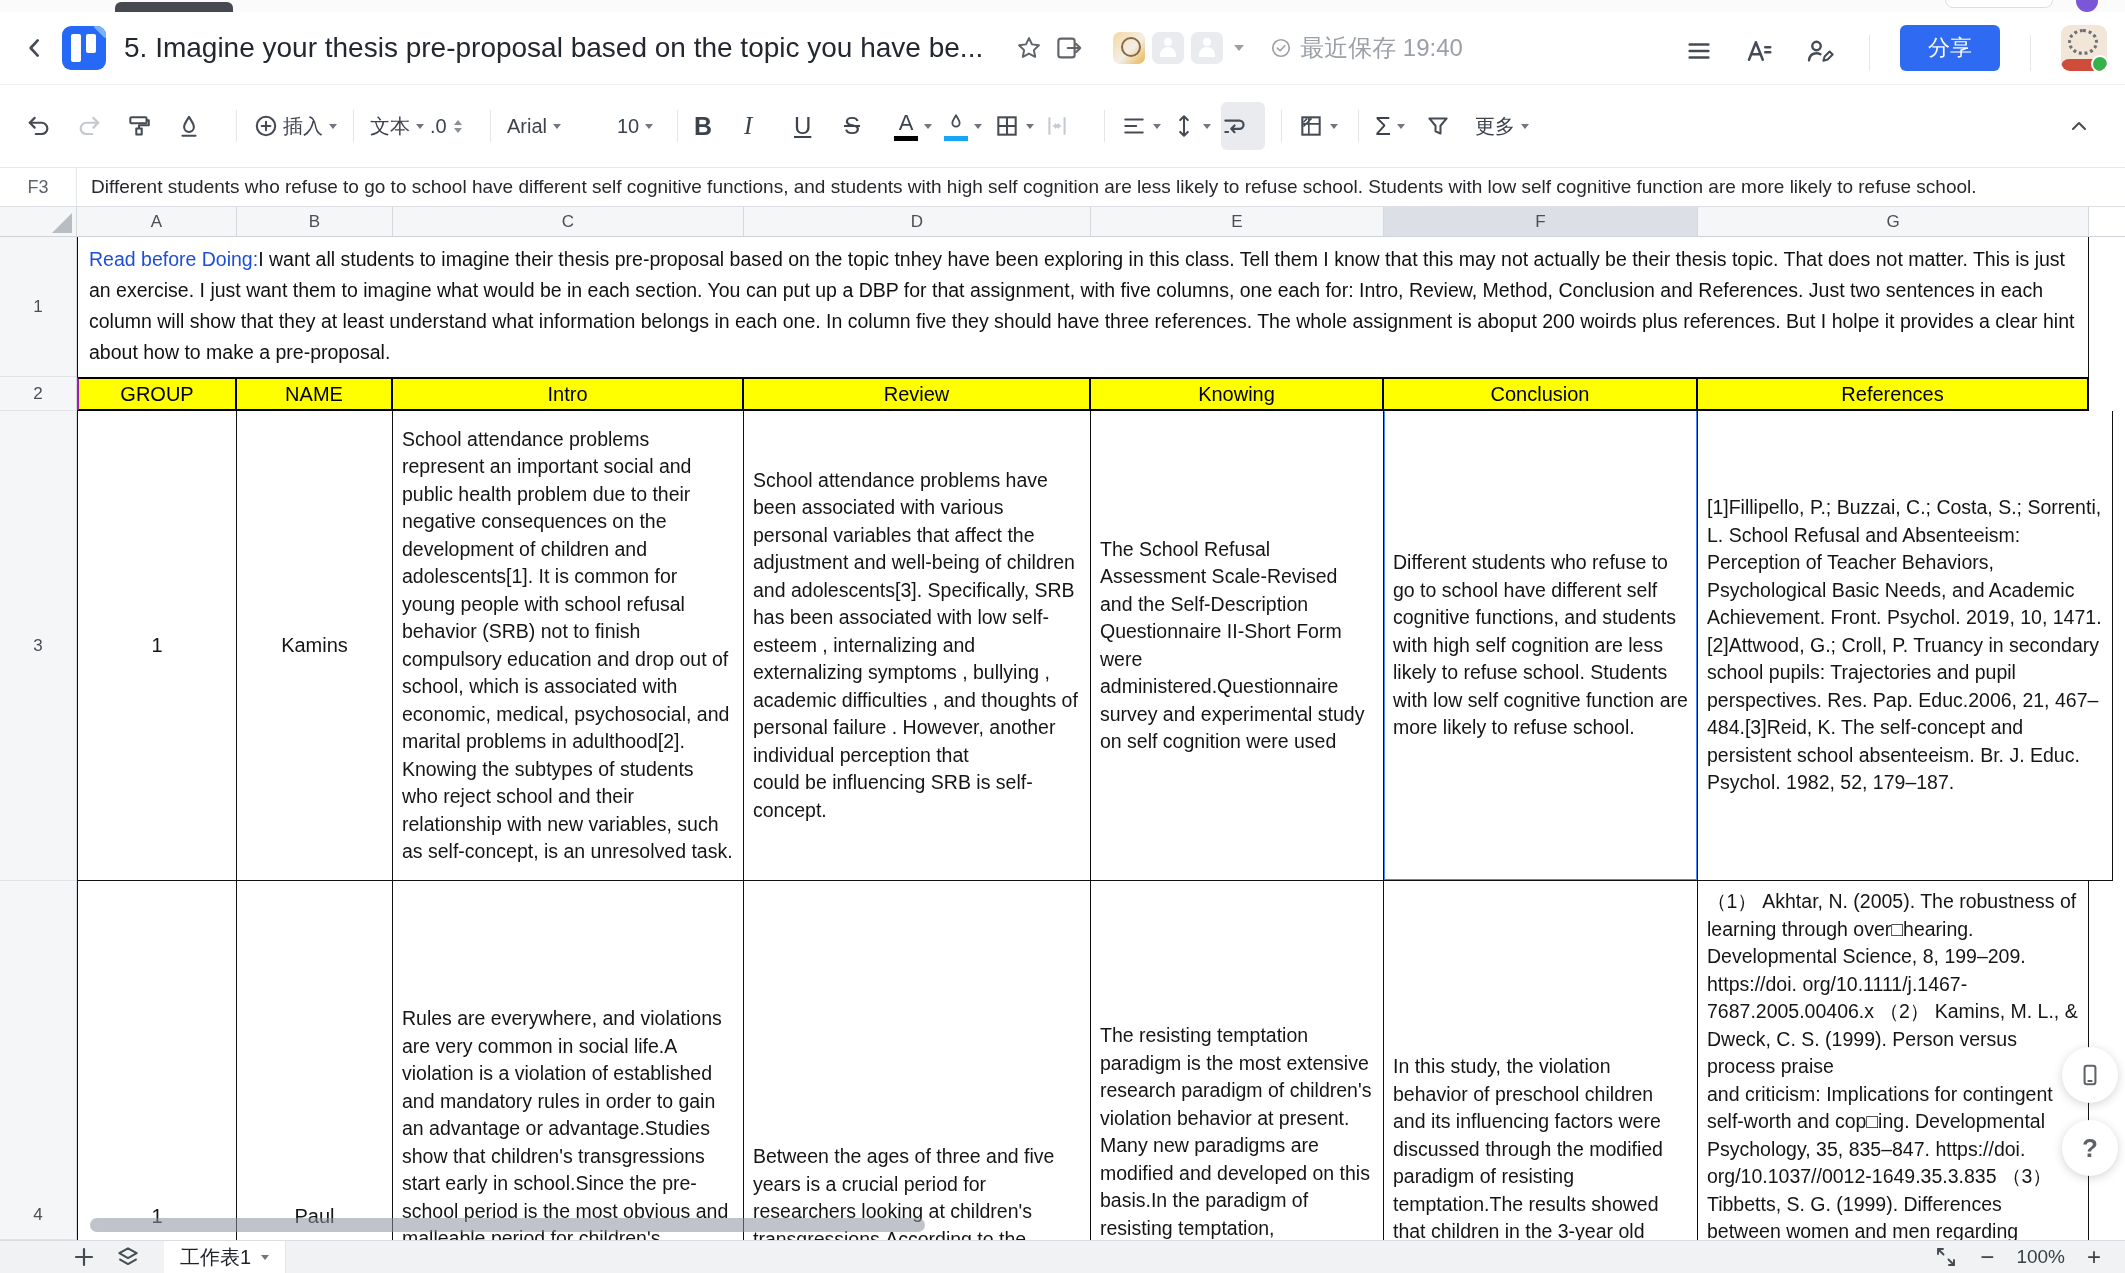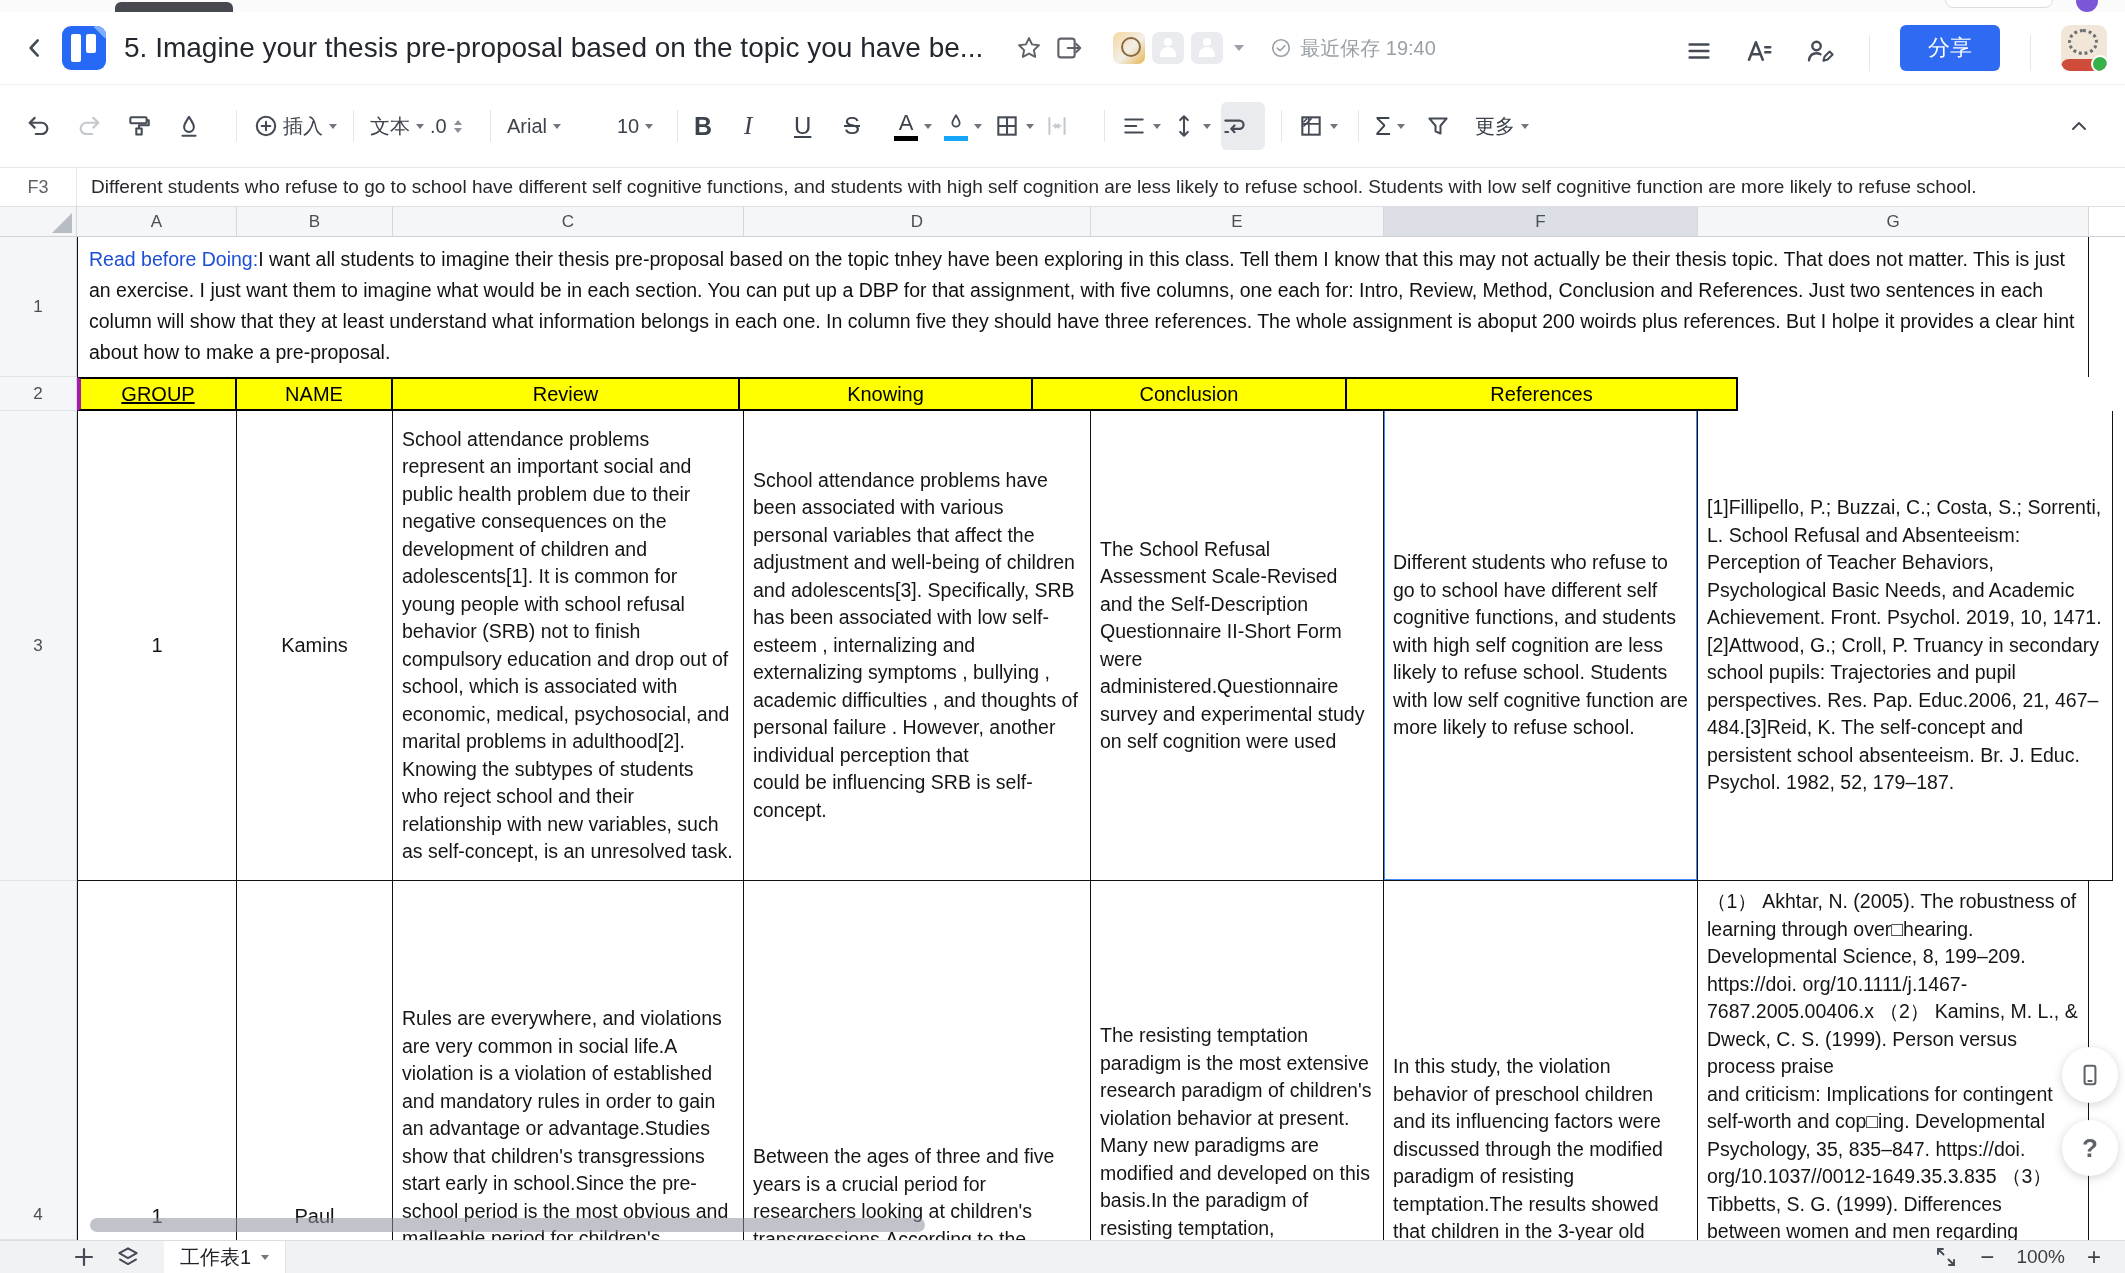--- a/index.html
+++ b/index.html
@@ -23,21 +23,21 @@
   .tb-icon { display:flex; align-items:center; justify-content:center; width:40px; height:40px; }
   .star-icon { margin-left:26px; }
   .avatar-group { display:flex; align-items:center; margin-left:24px; gap:7px; }
   .mini-avatar { width:32px; height:32px; border-radius:7px; overflow:hidden; background:#e9ebee; position:relative; }
   .mini-avatar.photo { background:linear-gradient(135deg,#f6d7a0 0%,#f2efe8 55%,#e8b24b 100%); }
   .mini-avatar.photo::after { content:""; position:absolute; left:8px; top:5px; width:16px; height:16px; border-radius:50%; border:2px solid #8a6a40; }
   .person-glyph { position:absolute; left:8px; top:6px; width:16px; height:9px; }
   .person-glyph::before { content:""; position:absolute; left:4px; top:0; width:8px; height:8px; border-radius:50%; background:#fff; }
   .person-glyph::after { content:""; position:absolute; left:0; top:9px; width:16px; height:10px; border-radius:8px 8px 0 0; background:#fff; }
   .caret { width:0; height:0; border-left:5px solid transparent; border-right:5px solid transparent; border-top:6px solid #9aa0a6; margin-left:4px; }
-  .saved-status { display:flex; align-items:center; gap:8px; margin-left:26px; color:#9aa0a6; font-size:20px; white-space:nowrap; }
+  .saved-status { display:flex; align-items:center; gap:8px; margin-left:26px; color:#9aa0a6; font-size:24px; white-space:nowrap; }
   .titlebar .right { margin-left:auto; display:flex; align-items:flex-end; gap:20px; }
   .vdiv { width:1px; height:36px; background:#e5e7ea; margin:0 10px; }
   .share-btn { width:100px; height:46px; background:#2e6bf2; color:#fff; font-size:22px; border:none; border-radius:6px; display:flex; align-items:center; justify-content:center; }
   .user-avatar { width:46px; height:46px; border-radius:9px; background:#f1e6d8; position:relative; overflow:hidden; }
   .user-avatar .hair { position:absolute; left:7px; top:4px; width:30px; height:26px; border-radius:50%; border:3px solid #6c6f73; border-style:dotted; }
   .user-avatar .coat { position:absolute; left:0; bottom:-4px; width:46px; height:16px; background:#cf4b3a; border-radius:8px 8px 0 0; }
   .user-avatar .badge { position:absolute; right:-2px; bottom:-2px; width:18px; height:18px; border-radius:50%; background:#35b34a; border:2px solid #fff; }
 
   
   .toolbar { height:83px; background:#fff; border-bottom:1px solid #e6e8eb; display:flex; align-items:center; padding:0 14px 0 26px; gap:6px; }
@@ -74,21 +74,21 @@
   
   .sheet { position:relative; height:1003px; background:#fff; overflow:hidden; }
   .grid-row { display:flex; }
   .rowh { width:77px; flex:none; background:#f5f6f7; border-right:1px solid #d5d9dd; border-bottom:1px solid #e0e3e7; display:flex; align-items:center; justify-content:center; font-size:17px; color:#4a4f55; }
   .rowh.num4 { align-items:flex-end; padding-bottom:14px; }
   .cell { flex:none; border-right:1.5px solid #111; border-bottom:1.5px solid #111; overflow:hidden; position:relative; }
   .first-col { border-left:1.5px solid #111; }
   .merged-1 { width:2012px; border-left:1.5px solid #111; border-right:1.5px solid #111; padding:7px 12px 0 11px; font-size:19.5px; line-height:31px; color:#111; }
   .red-lead { color:#1d4ed8; }
   .yellow-row .cell { background:#ffff00; border-top:2px solid #000; border-bottom:2px solid #000; border-right:2px solid #000; display:flex; align-items:center; justify-content:center; font-size:20px; color:#000; }
-  .yellow-row .cell.first-col { border-left:4px solid #a21caf;text-decoration:underline; }
+  .yellow-row .cell.first-col { border-left:2px solid #a21caf; }
   .celltext { font-size:19.5px; line-height:27.5px; color:#151515; white-space:pre-line; }
   .vcenter { display:flex; flex-direction:column; justify-content:center; padding:6px 9px; }
   .hvcenter { display:flex; align-items:center; justify-content:center; font-size:20px; color:#151515; }
   .row4 .cell { border-bottom:none; }
   .padtext { padding:0 9px; }
   .sel-outline { position:absolute; left:-1px; right:-1px; top:-2px; bottom:-1px; border:2.5px solid #4a8af4; pointer-events:none; }
 
   
   .hscroll { position:absolute; left:90px; top:981px; width:835px; height:14px; background:rgba(141,148,158,.55); border-radius:7px; z-index:4; }
 
@@ -351,20 +351,21 @@
 
   <div class="grid-row" style="height:140px">
     <div class="rowh">1</div>
     <div class="merged-1"><span class="red-lead">Read before Doing:</span><span>I want all students to imagine their thesis pre-proposal based on the topic tnhey have been exploring in this class. Tell them I know that this may not actually be their thesis topic. That does not matter. This is just an exercise. I just want them to imagine what would be in each section.  You can put up a DBP for that assignment, with five columns, one each for: Intro, Review, Method, Conclusion and References. Just two sentences in each column  will show that they at least understand what information belongs in each one. In column five they should have three references.  The whole assignment is aboput 200 woirds plus references. But I holpe it provides a clear hint about how to make a pre-proposal.</span></div>
   </div>
 
   <div class="grid-row yellow-row" style="height:34px">
     <div class="rowh">2</div>
     <div class="cell first-col" style="width:160px">GROUP</div>
     <div class="cell" style="width:156px">NAME</div>
+    <div class="cell" style="width:351px">Intro</div>
     <div class="cell" style="width:347px">Review</div>
     <div class="cell" style="width:293px">Knowing</div>
     <div class="cell" style="width:314px">Conclusion</div>
     <div class="cell" style="width:391px">References</div>
   </div>
 
   <div class="grid-row" style="height:470px">
     <div class="rowh">3</div>
     <div class="cell first-col hvcenter" style="width:160px">1</div>
     <div class="cell hvcenter" style="width:156px">Kamins</div>

